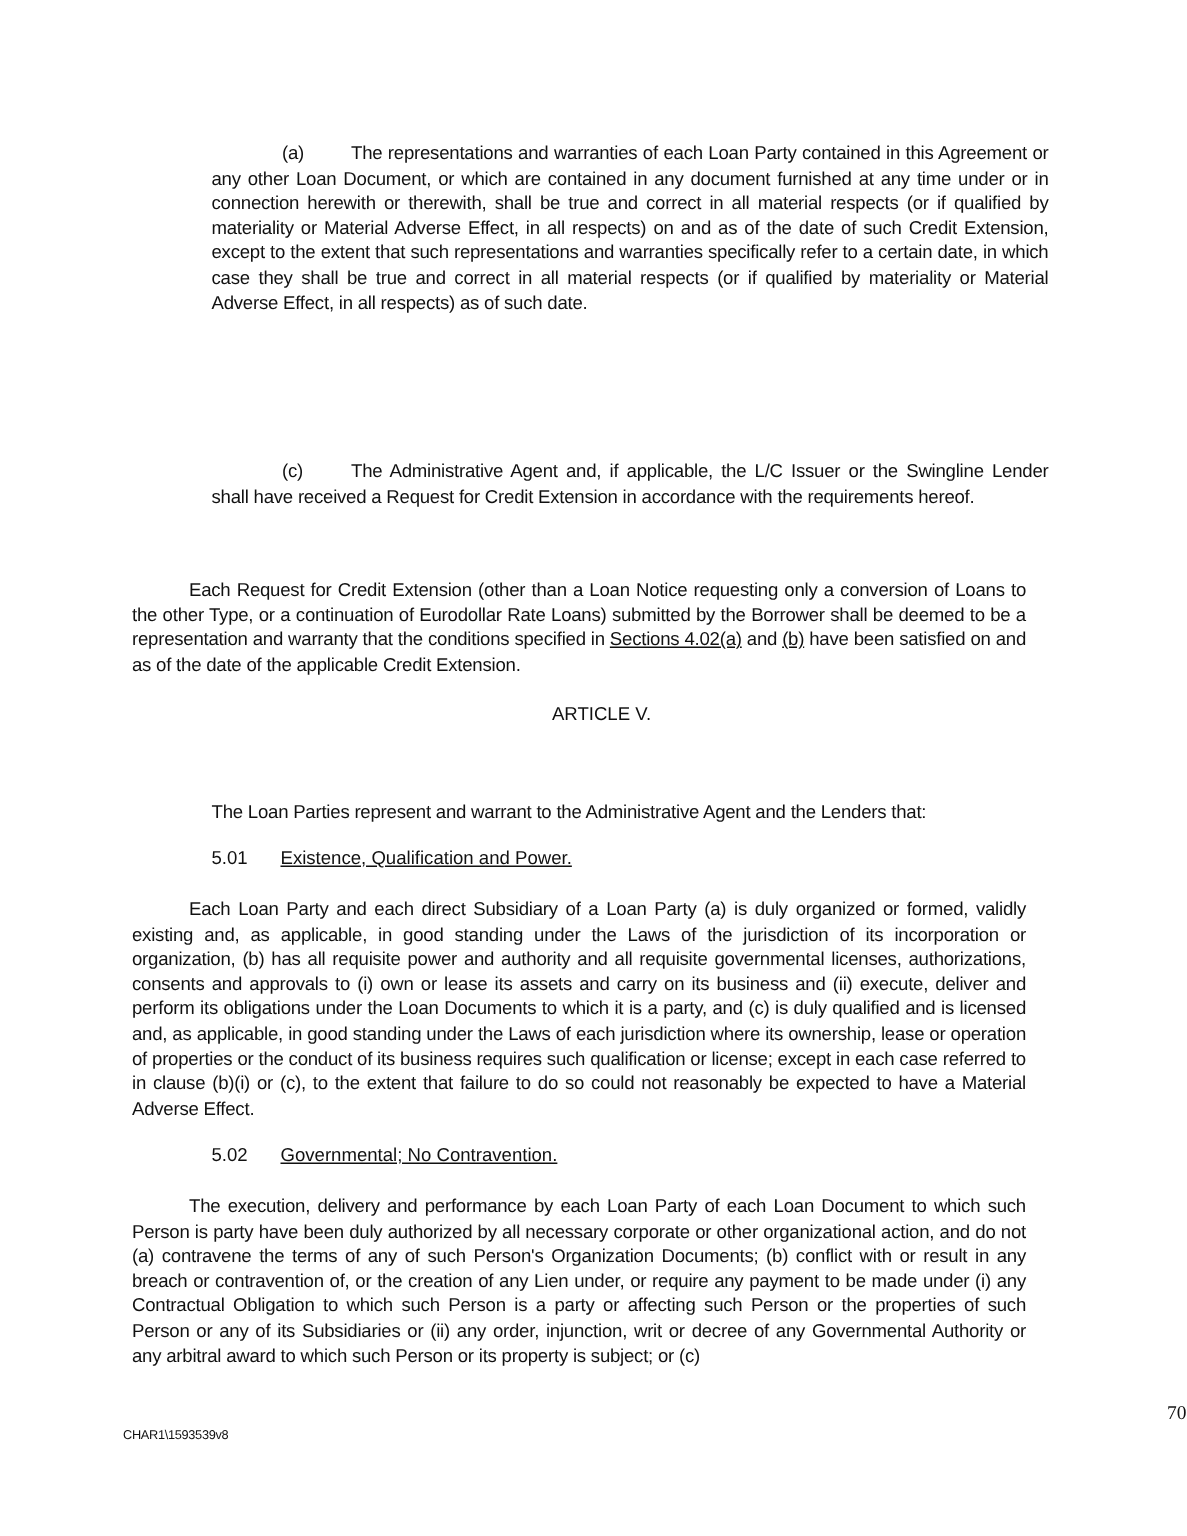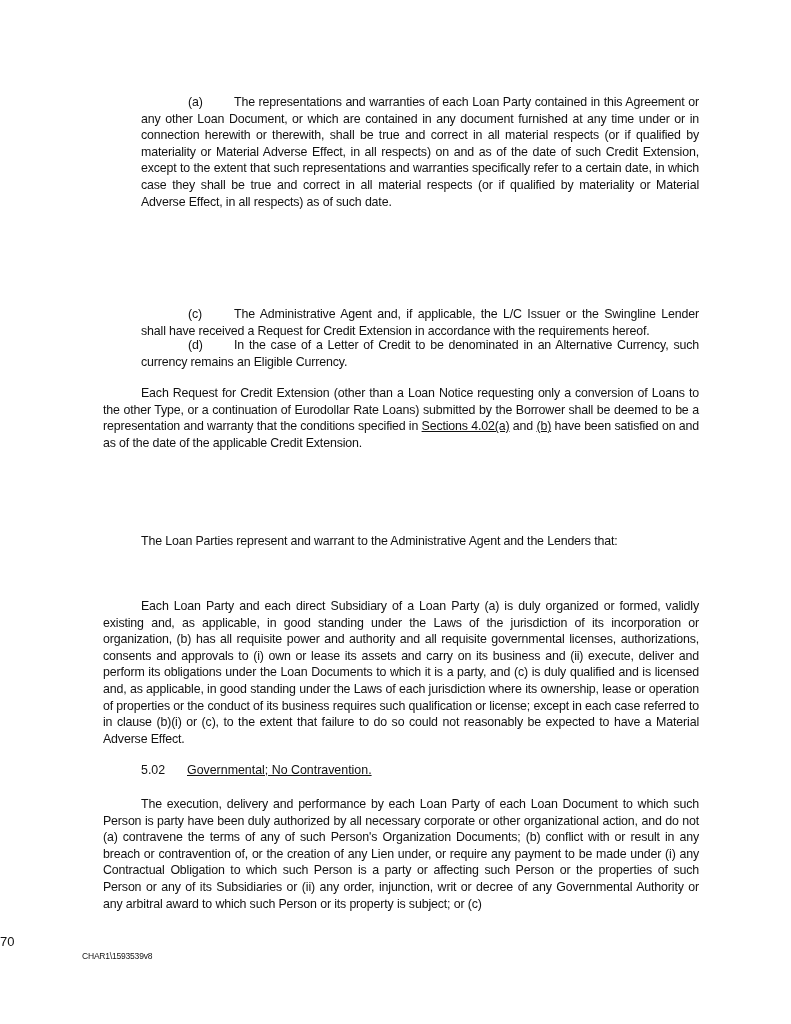--- a/index.html
+++ b/index.html
@@ -1,56 +1,57 @@
 <!DOCTYPE html>
 <html><head>
 <meta charset="utf-8">
 <style>
   html, body { margin: 0; padding: 0; background: #ffffff; }
   body { width: 791px; height: 1024px; position: relative; overflow: hidden;
          font-family: "Liberation Sans", sans-serif; color: #111; }
   .page { position: absolute; left: 0; top: 0; width: 690px; height: 1024px; }
-  .p { position: absolute; left: 103px; width: 596px; font-size: 12.4px; line-height: 16.6px;
+  .p { position: absolute; left: 88px; width: 596px; font-size: 12.4px; line-height: 16.6px;
        text-align: justify; letter-spacing: -0.15px; }
   .p.ind { left: 141px; width: 558px; }
   .first { text-indent: 38px; }
   .sub-first { text-indent: 47px; }
   .lbl { display: inline-block; width: 46px; text-indent: 0; }
   .center { position: absolute; left: 103px; width: 596px; text-align: center; font-size: 12.4px; }
   .sec { position: absolute; left: 141px; font-size: 12.4px; }
   .sec .num { display: inline-block; width: 46px; }
   .u { text-decoration: underline; }
-  .pagenum { position: absolute; left: 0; width: 791px; top: 934px; text-align: left; font-size: 13px; }
+  .pagenum { position: absolute; left: 0; width: 791px; top: 934px; text-align: right; font-size: 13px; font-family: Liberation Serif, serif; }
   .docid { position: absolute; left: 82px; top: 951px; font-size: 8.5px; letter-spacing: -0.2px; }
 </style>
 </head>
 <body>
 
 <div class="page">
 
   <div class="p ind sub-first" style="top:94px;">
     <span class="lbl">(a)</span><span>The representations and warranties of each Loan Party contained in this Agreement or any other Loan Document, or which are contained in any document furnished at any time under or in connection herewith or therewith, shall be true and correct in all material respects (or if qualified by materiality or Material Adverse Effect, in all respects) on and as of the date of such Credit Extension, except to the extent that such representations and warranties specifically refer to a certain date, in which case they shall be true and correct in all material respects (or if qualified by materiality or Material Adverse Effect, in all respects) as of such date.</span>
   </div>
 
 
   <div class="p ind sub-first" style="top:272px;margin-top:34px;">
     <span class="lbl">(c)</span><span>The Administrative Agent and, if applicable, the L/C Issuer or the Swingline Lender shall have received a Request for Credit Extension in accordance with the requirements hereof.</span>
   </div>
 
-  <div class="p ind sub-first" style="top:337px;">
-    <span class="lbl">(d)</span><span>In the case of a Letter of Credit to be denominated in an Alternative Currency, such currency remains an Eligible Currency.</span>
-  </div>
 
   <div class="p first" style="top:385px;">
     <span>Each Request for Credit Extension (other than a Loan Notice requesting only a conversion of Loans to the other Type, or a continuation of Eurodollar Rate Loans) submitted by the Borrower shall be deemed to be a representation and warranty that the conditions specified in </span><span class="u">Sections 4.02(a)</span><span> and </span><span class="u">(b)</span><span> have been satisfied on and as of the date of the applicable Credit Extension.</span>
   </div>
 
+  <div class="center" style="top:469px;">ARTICLE V.</div>
 
   <div class="p ind" style="top:533px;">The Loan Parties represent and warrant to the Administrative Agent and the Lenders that:</div>
 
+  <div class="sec" style="top:565px;">
+    <span class="num">5.01</span><span class="u">Existence, Qualification and Power.</span>
+  </div>
 
   <div class="p first" style="top:598px;">Each Loan Party and each direct Subsidiary of a Loan Party (a) is duly organized or formed, validly existing and, as applicable, in good standing under the Laws of the jurisdiction of its incorporation or organization, (b) has all requisite power and authority and all requisite governmental licenses, authorizations, consents and approvals to (i) own or lease its assets and carry on its business and (ii) execute, deliver and perform its obligations under the Loan Documents to which it is a party, and (c) is duly qualified and is licensed and, as applicable, in good standing under the Laws of each jurisdiction where its ownership, lease or operation of properties or the conduct of its business requires such qualification or license; except in each case referred to in clause (b)(i) or (c), to the extent that failure to do so could not reasonably be expected to have a Material Adverse Effect.</div>
 
   <div class="sec" style="top:763px;">
     <span class="num">5.02</span><span class="u">Governmental; No Contravention.</span>
   </div>
 
   <div class="p first" style="top:796px;">The execution, delivery and performance by each Loan Party of each Loan Document to which such Person is party have been duly authorized by all necessary corporate or other organizational action, and do not (a) contravene the terms of any of such Person's Organization Documents; (b) conflict with or result in any breach or contravention of, or the creation of any Lien under, or require any payment to be made under (i) any Contractual Obligation to which such Person is a party or affecting such Person or the properties of such Person or any of its Subsidiaries or  (ii) any order, injunction, writ or decree of any Governmental Authority or any arbitral award to which such Person or its property is subject; or (c)</div>
 
   <div class="pagenum">70</div>

